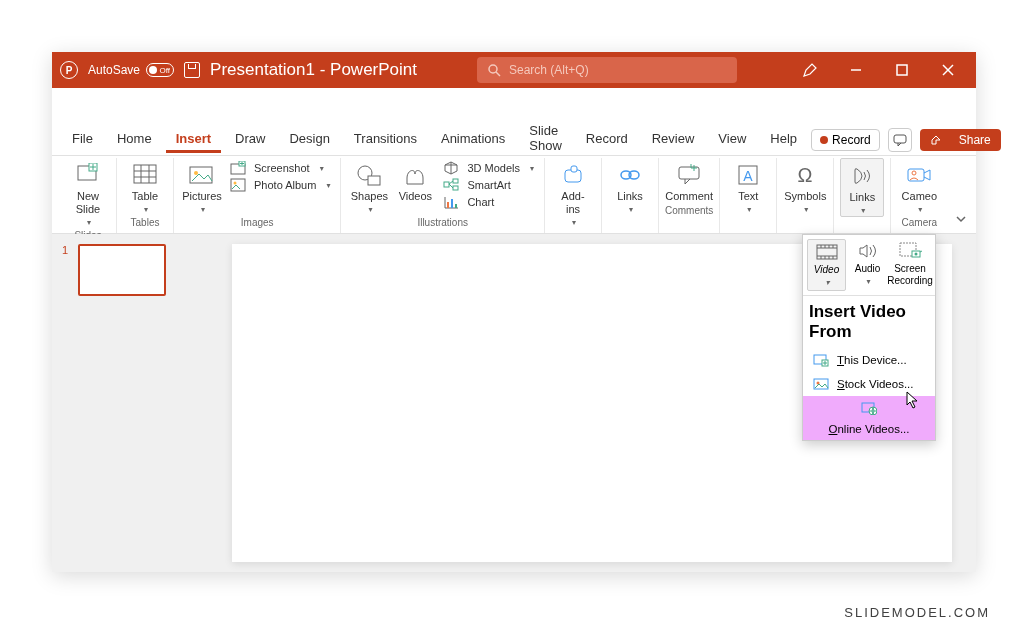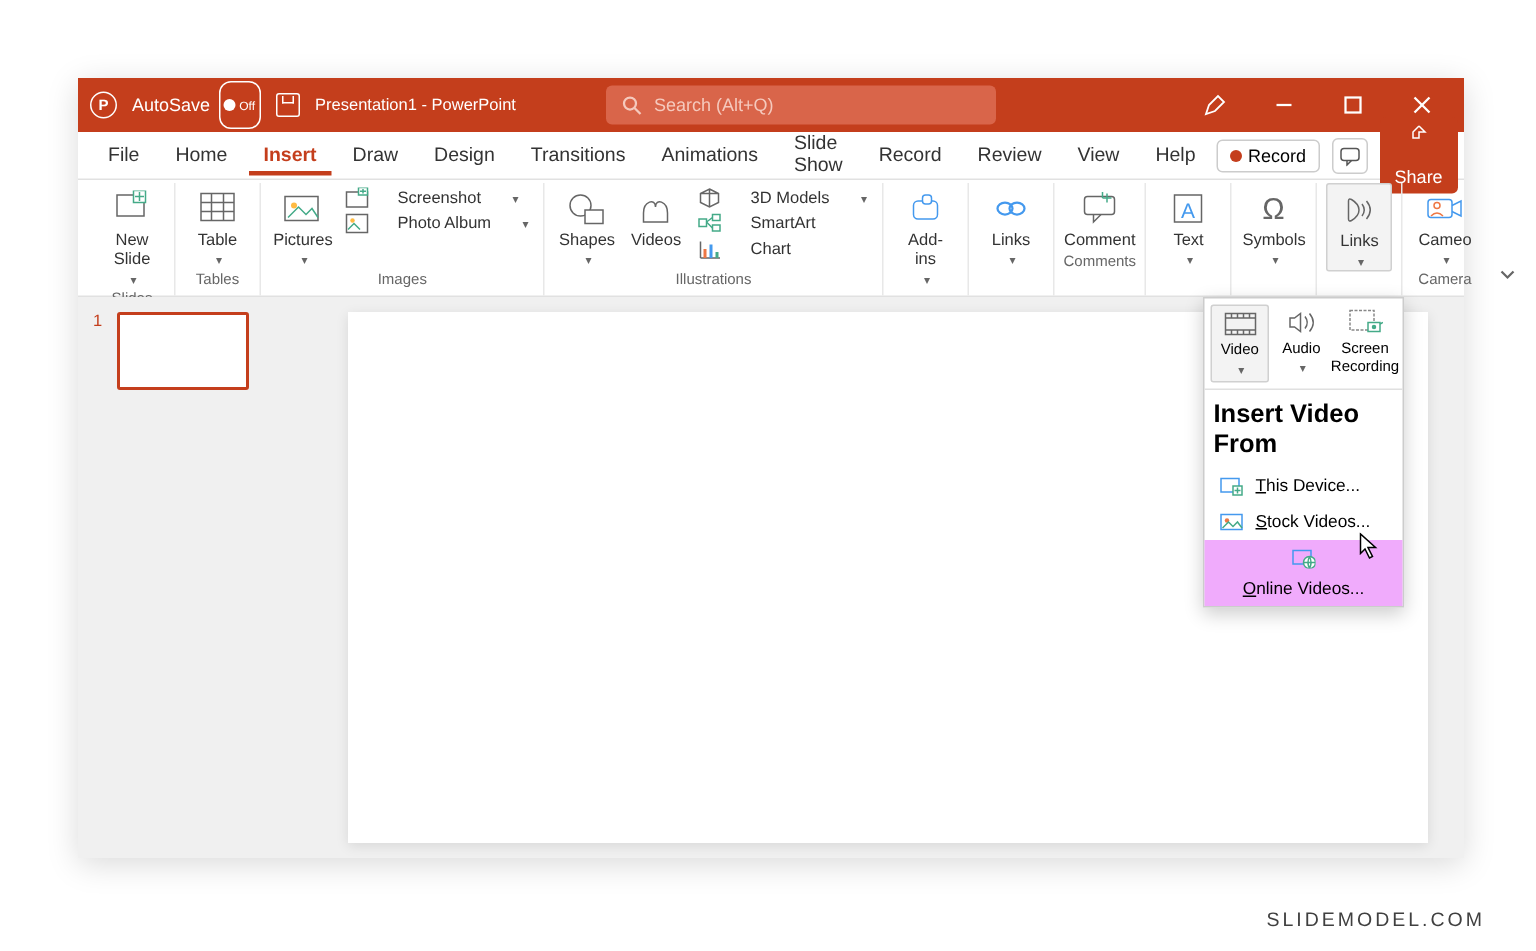--- a/index.html
+++ b/index.html
@@ -1,60 +1,60 @@
 <!DOCTYPE html>
 <html><head>
 <meta charset="utf-8">
 <style>
 * { margin:0; padding:0; box-sizing:border-box; font-family:"Segoe UI",Arial,sans-serif; }
 body { background:#fff; width:1024px; height:634px; position:relative; overflow:hidden; }
 .window { position:absolute; top:52px; left:52px; width:924px; height:520px; background:#fff; box-shadow:0 4px 20px rgba(0,0,0,.15); display:flex; flex-direction:column; }
 .titlebar { background:#c43e1c; height:36px; display:flex; align-items:center; color:#fff; font-size:12px; padding:0 8px; }
 .titlebar .pp-logo { width:18px; height:18px; border:1.5px solid #fff; border-radius:50%; display:flex; align-items:center; justify-content:center; margin-right:10px; font-size:10px; font-weight:bold; }
 .autosave { display:flex; align-items:center; gap:6px; margin-right:10px; }
-.toggle { width:28px; height:32px; border:1.5px solid #fff; border-radius:8px; position:relative; display:flex; align-items:center; }
+.toggle { width:28px; height:14px; border:1.5px solid #fff; border-radius:8px; position:relative; display:flex; align-items:center; }
 .toggle::before { content:""; width:8px; height:8px; background:#fff; border-radius:50%; margin-left:2px; }
 .toggle-off { font-size:8px; position:absolute; right:3px; }
 .save-icon { width:16px; height:16px; border:1.5px solid #fff; border-radius:2px; margin-right:10px; position:relative; }
 .save-icon::after { content:""; position:absolute; top:1px; left:3px; width:6px; height:4px; border:1px solid #fff; border-top:none; }
-.doc-title { font-size:11px; }
+.doc-title { font-size:17px; }
 .search-box { margin-left:60px; width:260px; height:26px; background:#d9654a; border-radius:4px; display:flex; align-items:center; padding:0 10px; color:#f5c9bd; font-size:12px; }
 .search-ico { margin-right:8px; }
 .titlebar-right { margin-left:auto; display:flex; align-items:center; gap:6px; }
 .tb-btn { width:40px; height:36px; display:flex; align-items:center; justify-content:center; color:#fff; font-size:14px; }
-.tabs { height:32px; display:flex; align-items:center; padding:0 10px; gap:4px; border-bottom:1px solid #e1e1e1; }
+.tabs { height:32px; display:flex; align-items:center; padding:0 10px; gap:4px; border-bottom:1px solid #e1e1e1;margin-top:36px; }
 .tab { padding:4px 10px; font-size:13px; color:#333; border-bottom:3px solid transparent; }
 .tab.active { color:#c43e1c; border-bottom-color:#c43e1c; font-weight:600; }
 .tabs-right { margin-left:auto; display:flex; align-items:center; gap:8px; }
 .record-btn { border:1px solid #ccc; border-radius:4px; padding:3px 8px; font-size:12px; display:flex; align-items:center; gap:4px; }
 .rec-dot { width:8px; height:8px; background:#c43e1c; border-radius:50%; }
 .cmt-btn { width:24px; height:24px; border:1px solid #ccc; border-radius:4px; display:flex; align-items:center; justify-content:center; font-size:12px; }
-.share-btn { background:#c43e1c; color:#fff; border-radius:4px; padding:4px 10px; font-size:12px; display:flex; align-items:center; gap:17px;flex-direction:column; }
+.share-btn { background:#c43e1c; color:#fff; border-radius:4px; padding:4px 10px; font-size:12px; display:flex; align-items:center; gap:17px; }
 .ribbon { height:78px; border-bottom:1px solid #e1e1e1; display:flex; padding:2px 8px 0; }
 .group { display:flex; flex-direction:column; align-items:center; padding:0 6px; border-right:1px solid #e8e8e8; }
 .group:last-child { border-right:none; }
 .group-buttons { display:flex; align-items:flex-start; gap:2px; flex:1; }
 .group-label { font-size:10px; color:#666; text-align:center; padding:2px 0 20px; }
 .big-btn { display:flex; flex-direction:column; align-items:center; justify-content:flex-start; width:44px; padding-top:4px; font-size:11px; color:#333; text-align:center; line-height:1.2; gap:2px; }
 .big-btn .ico { width:28px; height:26px; display:flex; align-items:center; justify-content:center; }
 .big-btn.active { background:#f3f3f3; border:1px solid #d0d0d0; border-radius:2px; }
 .small-col { display:flex; flex-direction:column; gap:1px; padding-top:2px; }
-.small-btn { display:flex; align-items:center; gap:19px; font-size:11px; color:#333; padding:1px 4px; white-space:nowrap; }
+.small-btn { display:flex; align-items:center; gap:8px; font-size:11px; color:#333; padding:1px 4px; white-space:nowrap; }
 .caret { font-size:8px; color:#666; margin-left:2px; }
 .workspace { flex:1; display:flex; background:#f0f0f0; position:relative; }
 .thumbnails { width:170px; padding:10px; }
 .thumb-row { display:flex; gap:6px; }
 .thumb-num { font-size:11px; color:#c43e1c; width:10px; }
 .thumb { width:88px; height:52px; background:#fff; border:2px solid #c43e1c; border-radius:2px; }
 .canvas { flex:1; padding:10px 24px 10px 10px; }
 .slide { width:100%; height:100%; background:#fff; box-shadow:0 2px 8px rgba(0,0,0,.1); }
 .media-popup { position:absolute; top:0; right:40px; width:134px; background:#fff; border:1px solid #ccc; box-shadow:0 4px 12px rgba(0,0,0,.2); }
 .media-popup-row { display:flex; padding:4px; gap:2px; }
 .popup-btn { display:flex; flex-direction:column; align-items:center; width:42px; padding:2px; font-size:10px; text-align:center; line-height:1.2; gap:2px; }
-.popup-btn.sel { background:#f3f3f3; border:1px solid #d0d0d0; border-radius:2px; }
+.popup-btn.sel { background:#f3f3f3; border:1px solid #d0d0d0; border-radius:2px;font-style:italic; }
 .popup-hdr { font-size:17px; font-weight:600; padding:6px 6px; border-top:1px solid #e0e0e0; }
 .popup-item { display:flex; align-items:center; gap:8px; padding:5px 10px; font-size:11.5px; }
 .popup-item.hover { background:#f0abfc;flex-direction:column; }
 .popup-item .u { text-decoration:underline; }
 .popup-ico { width:16px; height:14px; display:flex; align-items:center; justify-content:center; }
 .cursor { position:absolute; top:157px; right:56px; font-size:14px; color:#000; pointer-events:none; }
 .watermark { position:absolute; bottom:14px; right:34px; font-size:13px; color:#404040; letter-spacing:2px; font-weight:300; }
 svg { display:block; }
 </style>
 </head>

